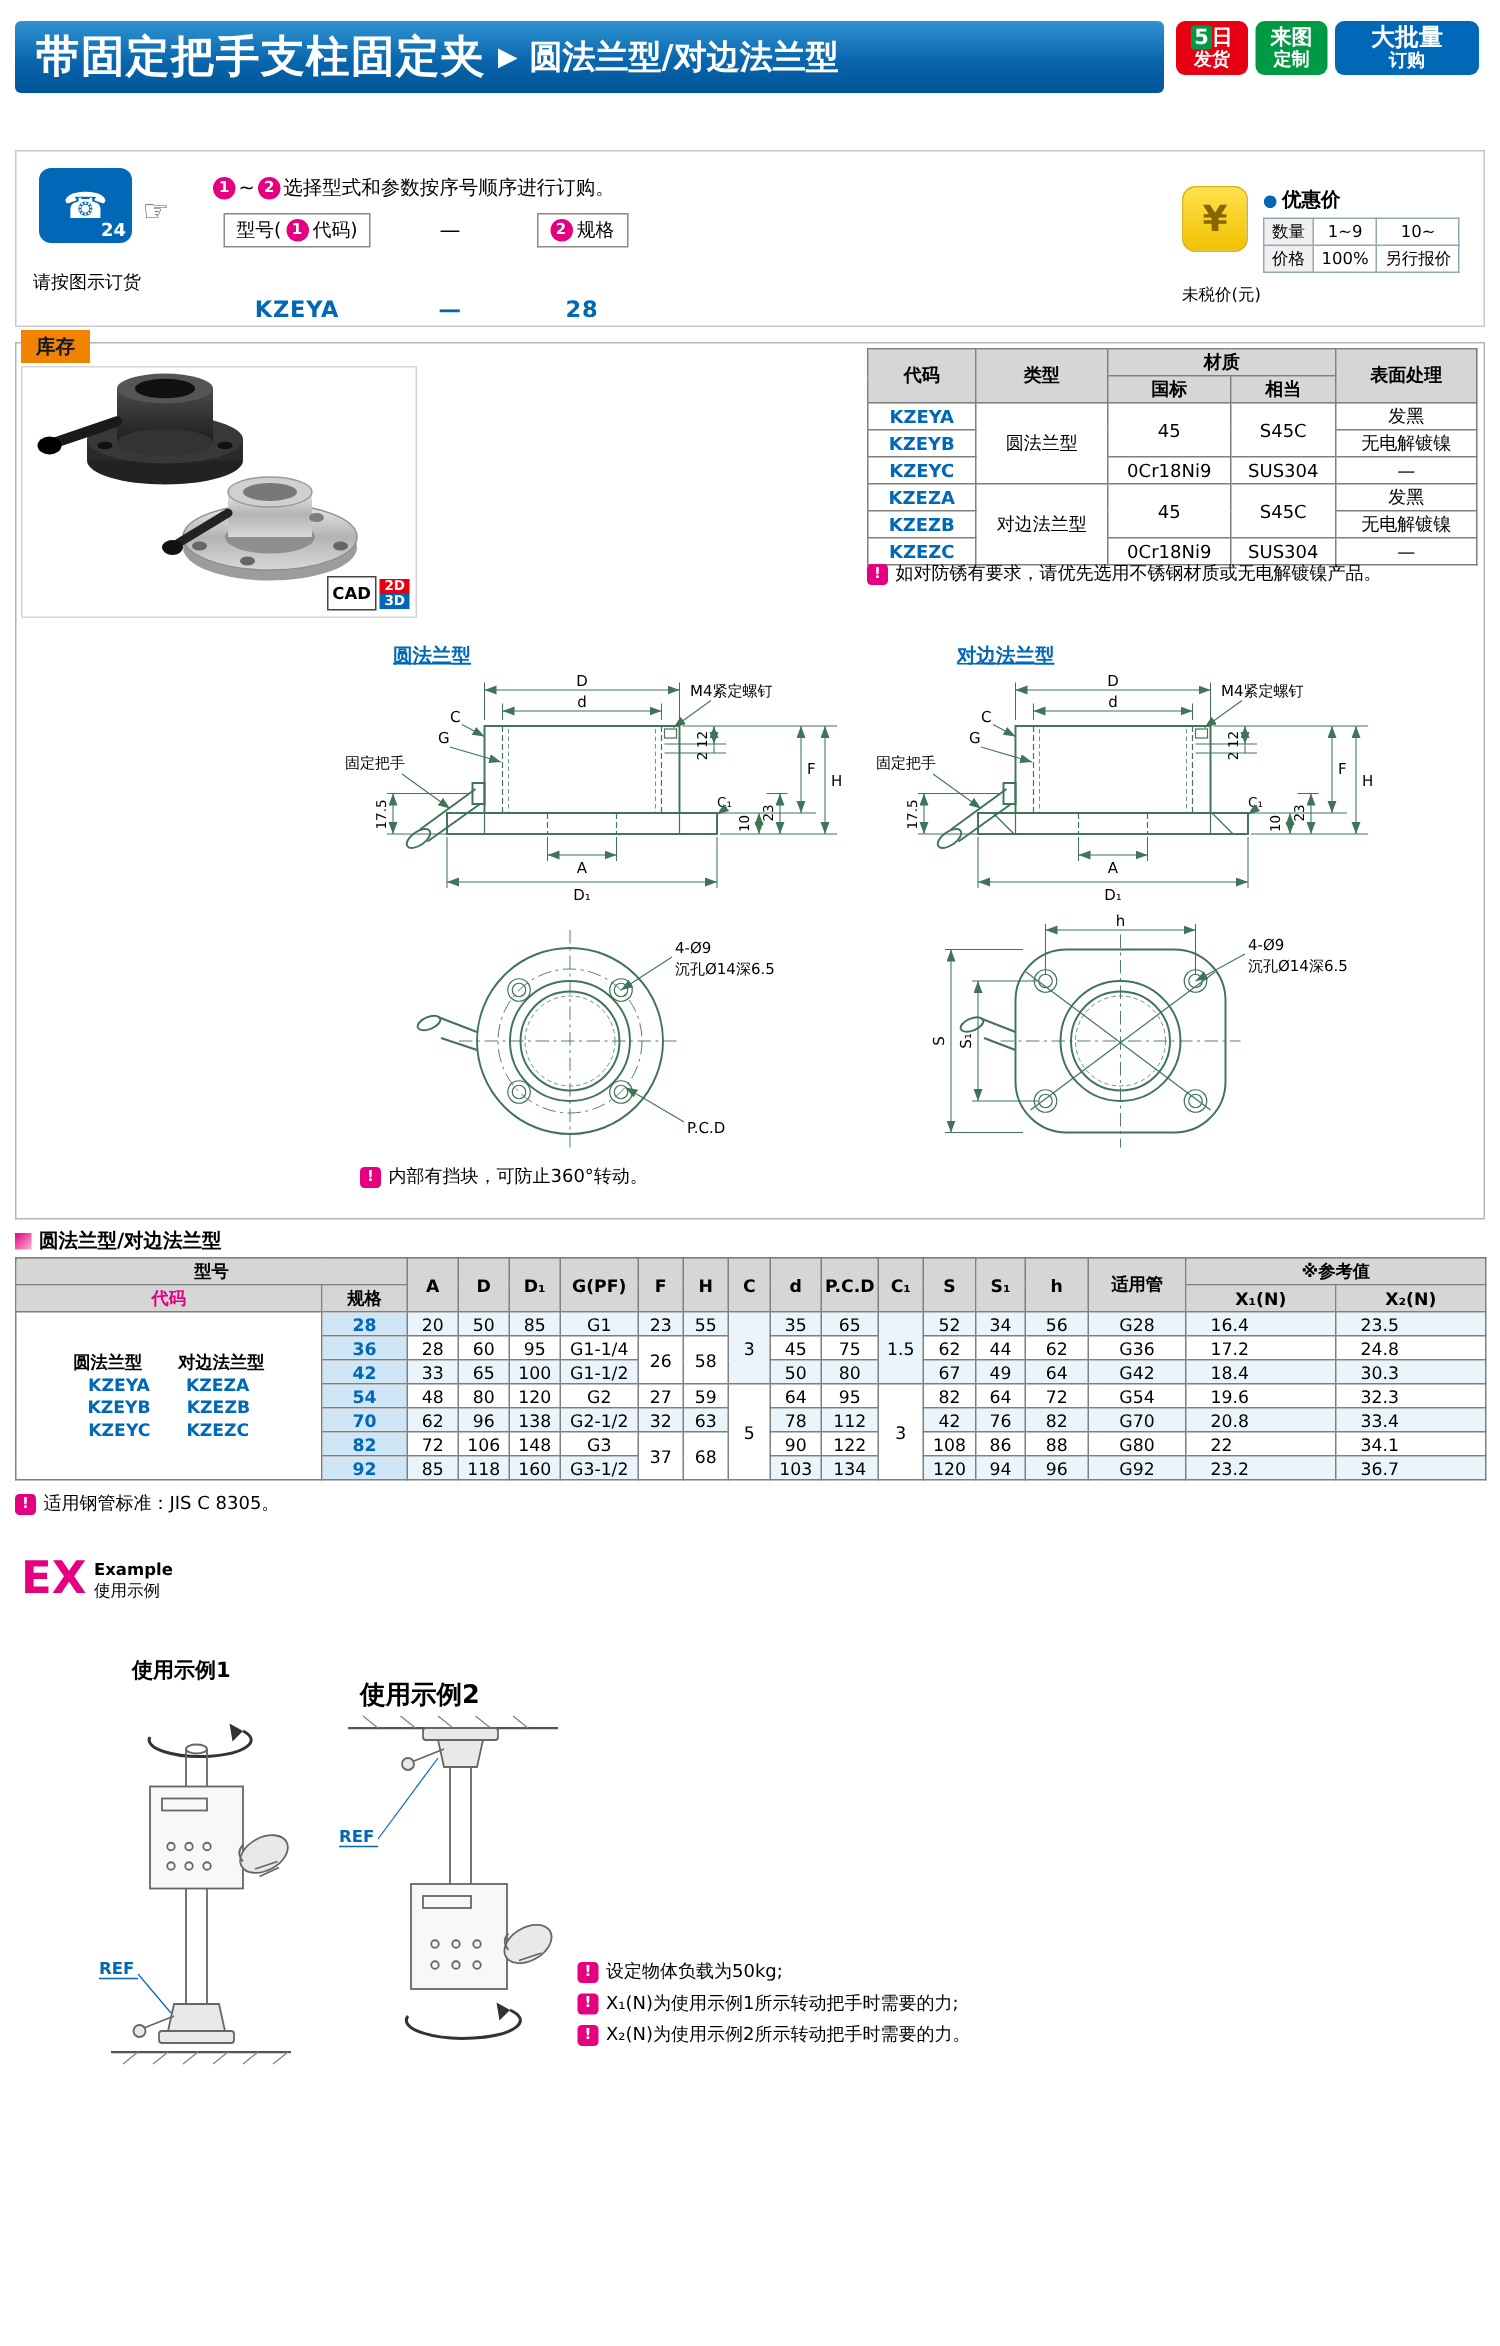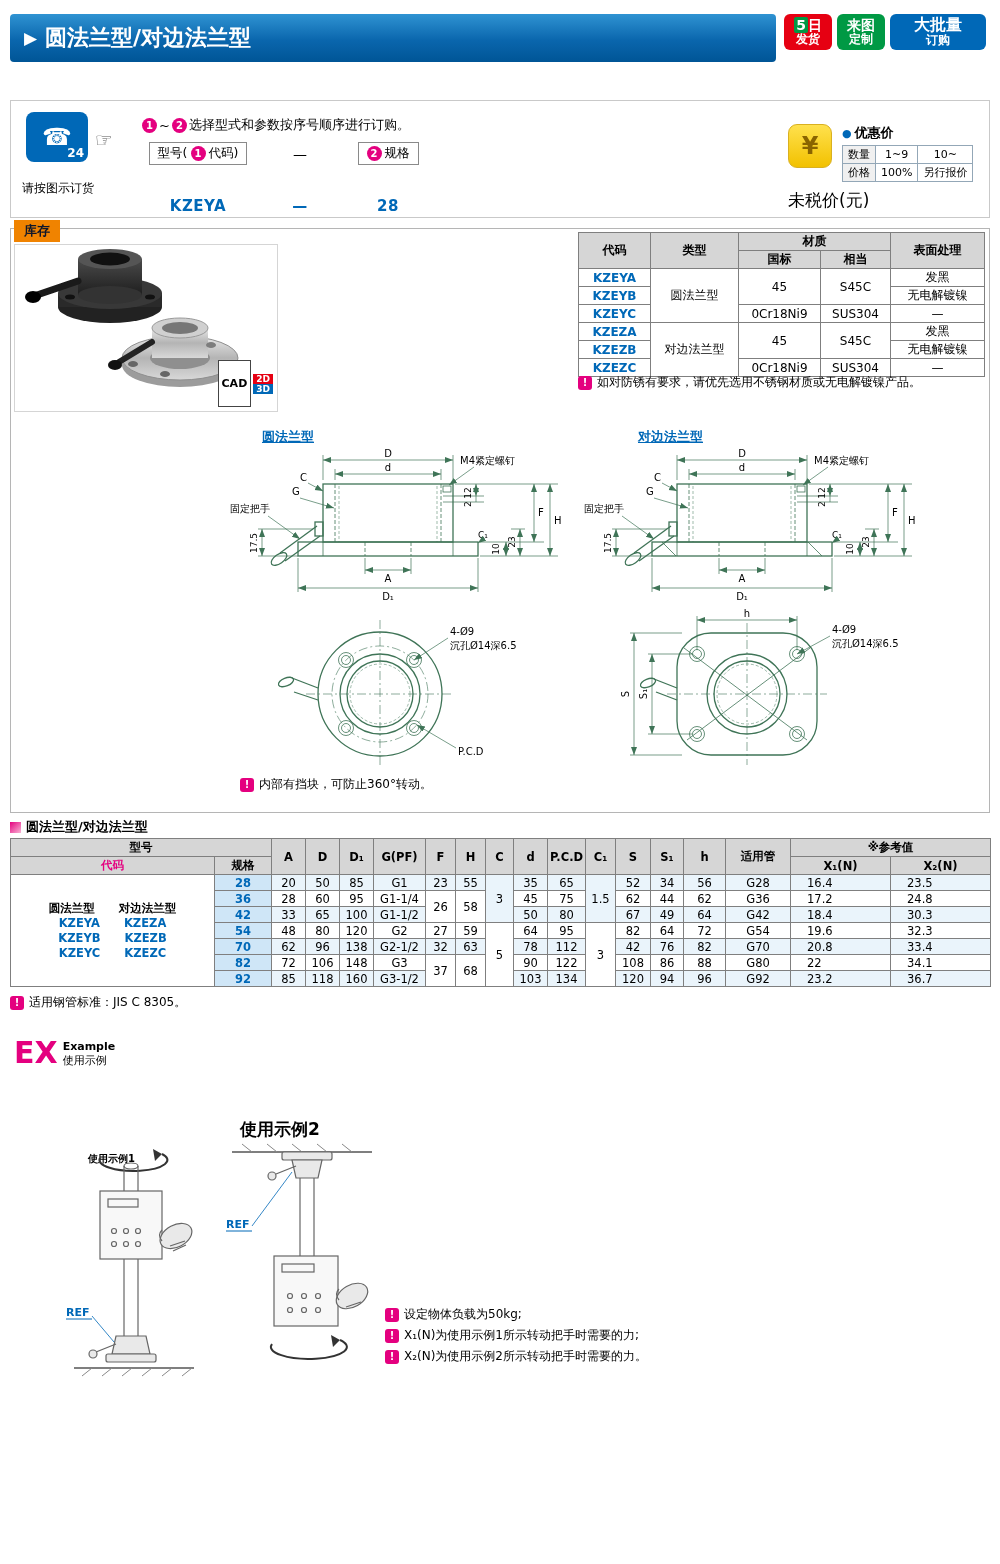--- a/index.html
+++ b/index.html
@@ -36,28 +36,28 @@
   .ord-code{color:#0068b7;font-size:15px;font-weight:bold;letter-spacing:.5px;}
 
   .price{left:788px;top:124px;width:198px;}
   .price-row{display:flex;gap:10px;align-items:flex-start;}
   .yen-ic{width:42px;height:42px;background:linear-gradient(180deg,#ffe14d,#f2c100);border:1px solid #d9b020;border-radius:9px;display:flex;align-items:center;justify-content:center;font-size:24px;font-weight:bold;color:#8a6400;}
   .price-title{font-size:13px;font-weight:bold;display:flex;align-items:center;gap:3px;}
   .blue-dot{color:#0068b7;font-size:11px;}
   .price-table{border-collapse:collapse;margin-top:3px;}
   .price-table td{border:1px solid #93a7b7;font-size:11px;padding:1px 5px;text-align:center;white-space:nowrap;}
   .price-table td:first-child{background:#f0f0f0;}
-  .tax-note{font-size:17px;margin-top:7px;}
+  .tax-note{font-size:11px;margin-top:7px;}
 
   
   .big-box{left:10px;top:228px;width:980px;height:585px;border:1px solid #b5b5b5;box-sizing:border-box;}
   .stock-badge{left:14px;top:220px;background:#f08300;color:#0f172a;font-weight:bold;font-size:13px;padding:2px 10px;}
   .photo-box{left:14px;top:244px;width:264px;height:168px;border:1px solid #d5d5d5;background:#fff;box-sizing:border-box;}
   .cad{position:absolute;right:4px;bottom:4px;display:flex;align-items:center;gap:2px;}
-  .cad-label{font-size:11px;font-weight:bold;border:1px solid #444;padding:16px 3px;background:#fff;}
+  .cad-label{font-size:11px;font-weight:bold;border:1px solid #444;padding:4px 3px;background:#fff;}
   .cad-chips{display:flex;flex-direction:column;}
   .cad-2d{background:#e60012;color:#fff;font-size:9px;font-weight:bold;padding:0 3px;}
   .cad-3d{background:#0068b7;color:#fff;font-size:9px;font-weight:bold;padding:0 3px;}
 
   
   .mat-wrap{left:578px;top:232px;}
   .mat-table{border-collapse:collapse;table-layout:fixed;width:406px;}
   .mat-table th,.mat-table td{border:1px solid #7f7f7f;text-align:center;font-size:12px;padding:0 2px;height:17px;}
   .mat-table th{background:#d6d6d6;font-weight:bold;}
   .code-cell{color:#0068b7;font-weight:bold;}
@@ -96,21 +96,21 @@
   .mtypes span{font-weight:bold;}
   .mcodes span{color:#0068b7;font-weight:bold;}
   .xcol{text-align:left !important;padding-left:16px !important;margin-left:20px;}
   .spec-note{left:10px;top:994px;}
 
   
   .ex-block{left:14px;top:1038px;display:flex;align-items:flex-start;gap:5px;}
   .ex-big{color:#e4007f;font-size:30px;font-weight:bold;line-height:1;}
   .ex-col{display:flex;flex-direction:column;font-size:11px;line-height:1.25;padding-top:2px;}
   .ex-col .b{font-weight:bold;}
-  .ex1-label{left:88px;top:1152px;font-size:10px;font-weight:bold;}
+  .ex1-label{left:88px;top:1105px;font-size:14px;font-weight:bold;}
   .ex2-label{left:240px;top:1118px;font-size:17px;font-weight:bold;}
   .ex1-svg{left:58px;top:1136px;}
   .ex2-svg{left:212px;top:1136px;}
   .ex-notes{left:385px;top:1306px;display:flex;flex-direction:column;gap:4px;}
   .il{stroke:#666;fill:none;stroke-width:1.2;}
   .ilf{stroke:#666;fill:#e9e9e9;stroke-width:1.2;}
   .ilb{stroke:#666;fill:#f8f8f8;stroke-width:1.2;}
 </style>
 </head>
 <body>
@@ -128,20 +128,21 @@
           <stop offset="1" stop-color="#d8d8d8"></stop>
       </linearGradient>
       <linearGradient id="gdark" x1="0" y1="0" x2="0" y2="1">
         <stop offset="0" stop-color="#4a4a4a"></stop>
           <stop offset="1" stop-color="#1e1e1e"></stop>
       </linearGradient>
     </defs>
   </svg>
 
   <div class="abs hdr">
+    <span class="hdr-title">带固定把手支柱固定夹</span>
     <span class="hdr-arrow">▶</span>
     <span class="hdr-sub">圆法兰型/对边法兰型</span>
   </div>
   <div class="abs badges">
     <div class="badge badge-red">
       <span class="l1"><span class="chip5">5</span><span>日</span></span>
       <span class="l2">发货</span>
     </div>
     <div class="badge badge-green">
       <span class="l1">来图</span>

